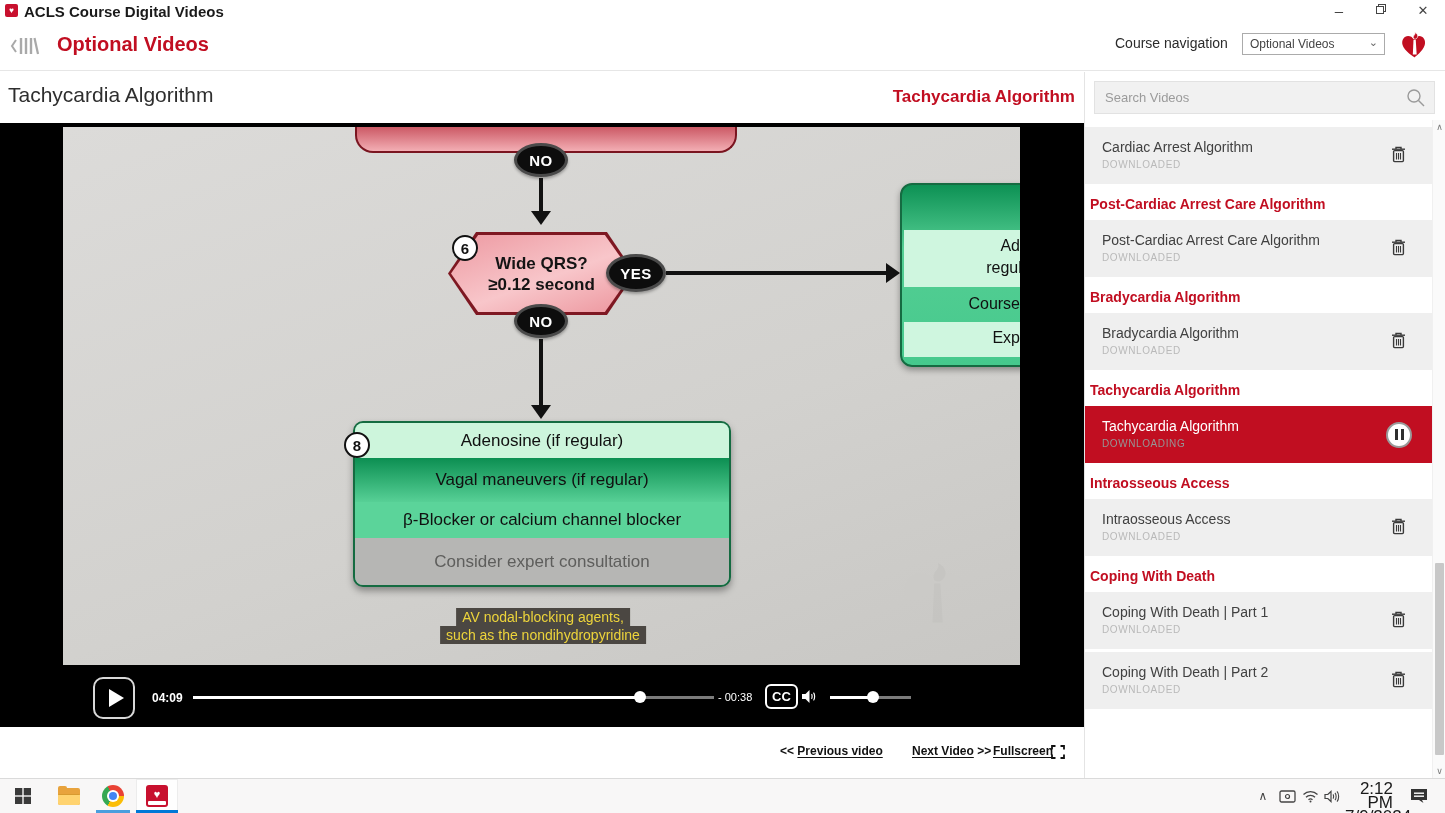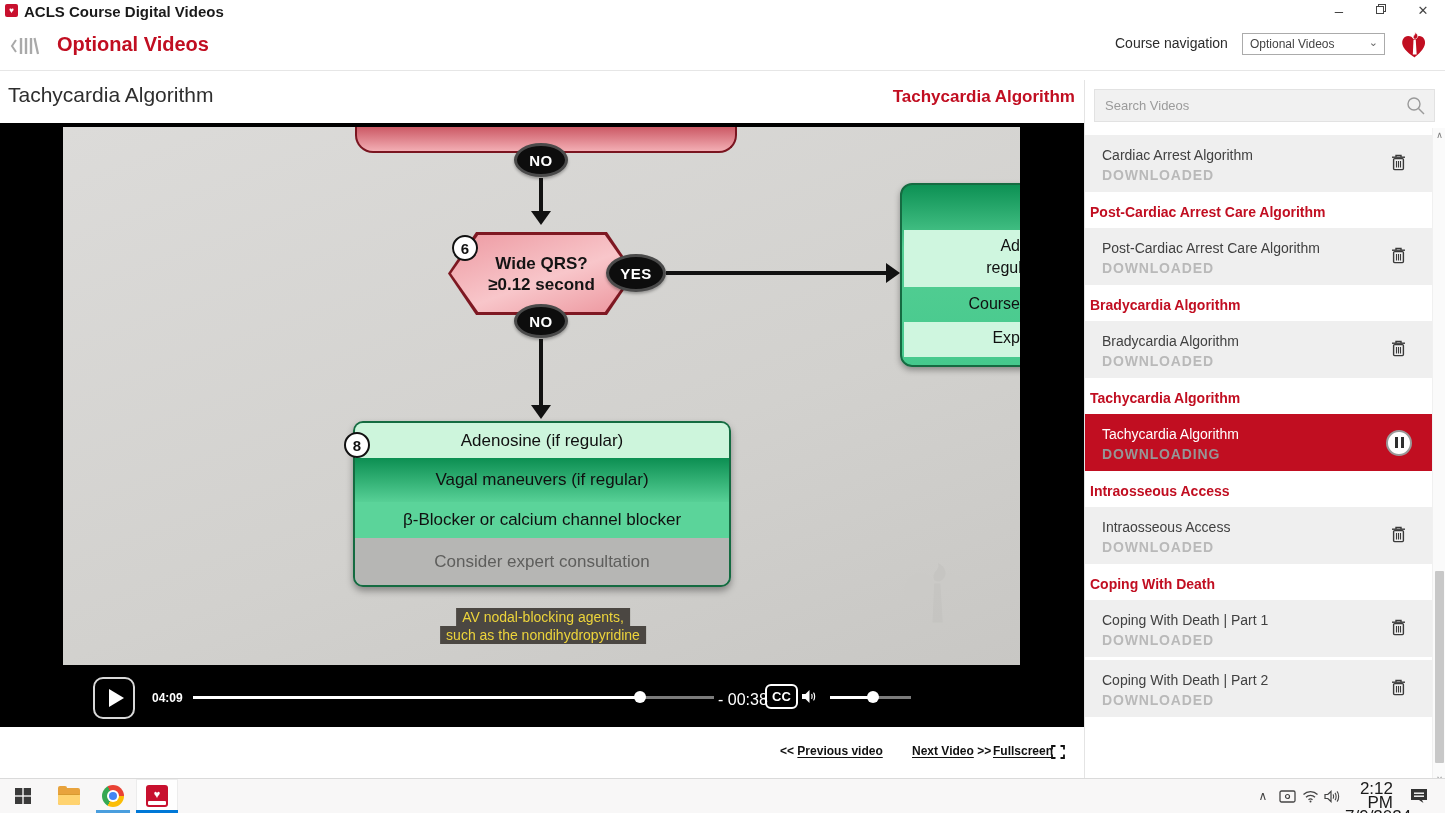--- a/index.html
+++ b/index.html
@@ -105,50 +105,50 @@
   
   .play { position:absolute; left:93px; top:554px; width:42px; height:42px; background:transparent;
           border:2px solid #D8D8D8; border-radius:10px; cursor:pointer; }
   .play-tri { position:absolute; left:14px; top:10px; width:0; height:0;
               border-top:9px solid transparent; border-bottom:9px solid transparent; border-left:15px solid #fff; }
   .t-cur { position:absolute; left:152px; top:568px; color:#fff; font-size:12px; font-weight:700; }
   .trk { position:absolute; left:193px; top:573px; width:521px; height:3px; background:#7b7b7b; cursor:pointer; }
   .trk-fill { position:absolute; left:0; top:0; width:447px; height:3px; background:#fff; }
   .hdl { position:absolute; width:12px; height:12px; border-radius:50%; background:#fff; cursor:pointer; }
   .hdl-p { left:634px; top:568px; }
-  .t-rem { position:absolute; left:718px; top:568px; color:#fff; font-size:16px; }
+  .t-rem { position:absolute; left:718px; top:568px; color:#fff; font-size:11px; }
   .cc { position:absolute; left:765px; top:561px; width:33px; height:25px; background:transparent;
         border:2px solid #fff; border-radius:6px; color:#fff; font-size:13px; font-weight:700;
         line-height:20px; text-align:center; cursor:pointer; }
   .spk { position:absolute; left:801px; top:566px; cursor:pointer; }
   .vol { position:absolute; left:830px; top:573px; width:81px; height:3px; background:#7b7b7b; cursor:pointer; }
   .vol-fill { position:absolute; left:0; top:0; width:43px; height:3px; background:#fff; }
   .hdl-v { left:867px; top:568px; }
 
   
   .subbar { position:absolute; left:0; top:727px; width:1084px; height:51px; background:#fff; }
   .lk { position:absolute; top:17px; font-size:12px; font-weight:700; color:#111; cursor:pointer; }
   .lk u { text-underline-offset:2px; }
   .lk-prev { left:780px; } .lk-next { left:897px;margin-left:15px; } .lk-full { left:993px; }
   .fs-icon { position:absolute; left:1051px; top:18px; cursor:pointer; }
 
   
   .sidebar { position:absolute; left:1084px; top:72px; width:361px; height:706px; background:#fff;
-             border-left:1px solid #E4E4E4;margin-top:8px; }
+             border-left:1px solid #E4E4E4; }
   .search-wrap { position:absolute; left:9px; top:9px; width:341px; height:33px; }
   .search-input { width:100%; height:100%; background:#F1F1F1; border:1px solid #E2E2E2;
                   padding:0 34px 0 10px; font-size:13px; color:#444;
                   font-family:"Liberation Sans", sans-serif; }
   .search-input::placeholder { color:#9B9B9B; }
   .search-icon { position:absolute; right:9px; top:7px; }
   .list { position:absolute; left:0; top:55px; width:347px; }
   .s-item { position:relative; min-height:57px; background:#EFEFEF; margin-bottom:3px;
             padding:11px 36px 8px 17px; cursor:pointer; }
   .s-title { font-size:14px; color:#414141; line-height:18px; max-width:230px; }
-  .s-status { font-size:14px; font-weight:700; letter-spacing:.06em; color:#B9B9B9; margin-top:3px; }
+  .s-status { font-size:10px; font-weight:400; letter-spacing:.06em; color:#B9B9B9; margin-top:3px; }
   .s-header { padding:9px 5px 8px 5px; font-size:14px; font-weight:700; color:#C10E21; background:#fff; }
   .trash { position:absolute; right:24px; top:50%; transform:translateY(-50%);
            background:none; border:none; cursor:pointer; padding:2px; }
   .s-item.sel { background:#C10E21; }
   .s-item.sel .s-title { color:#fff; }
   .s-item.sel .s-status { color:#969696; }
   .pausebtn { position:absolute; right:20px; top:50%; transform:translateY(-50%);
               width:26px; height:26px; border-radius:50%; background:#fff; border:2px solid #9a9a9a;
               cursor:pointer; display:flex; align-items:center; justify-content:center; gap:3px; }
   .pb { display:block; width:3px; height:11px; background:#2e2e2e; }

